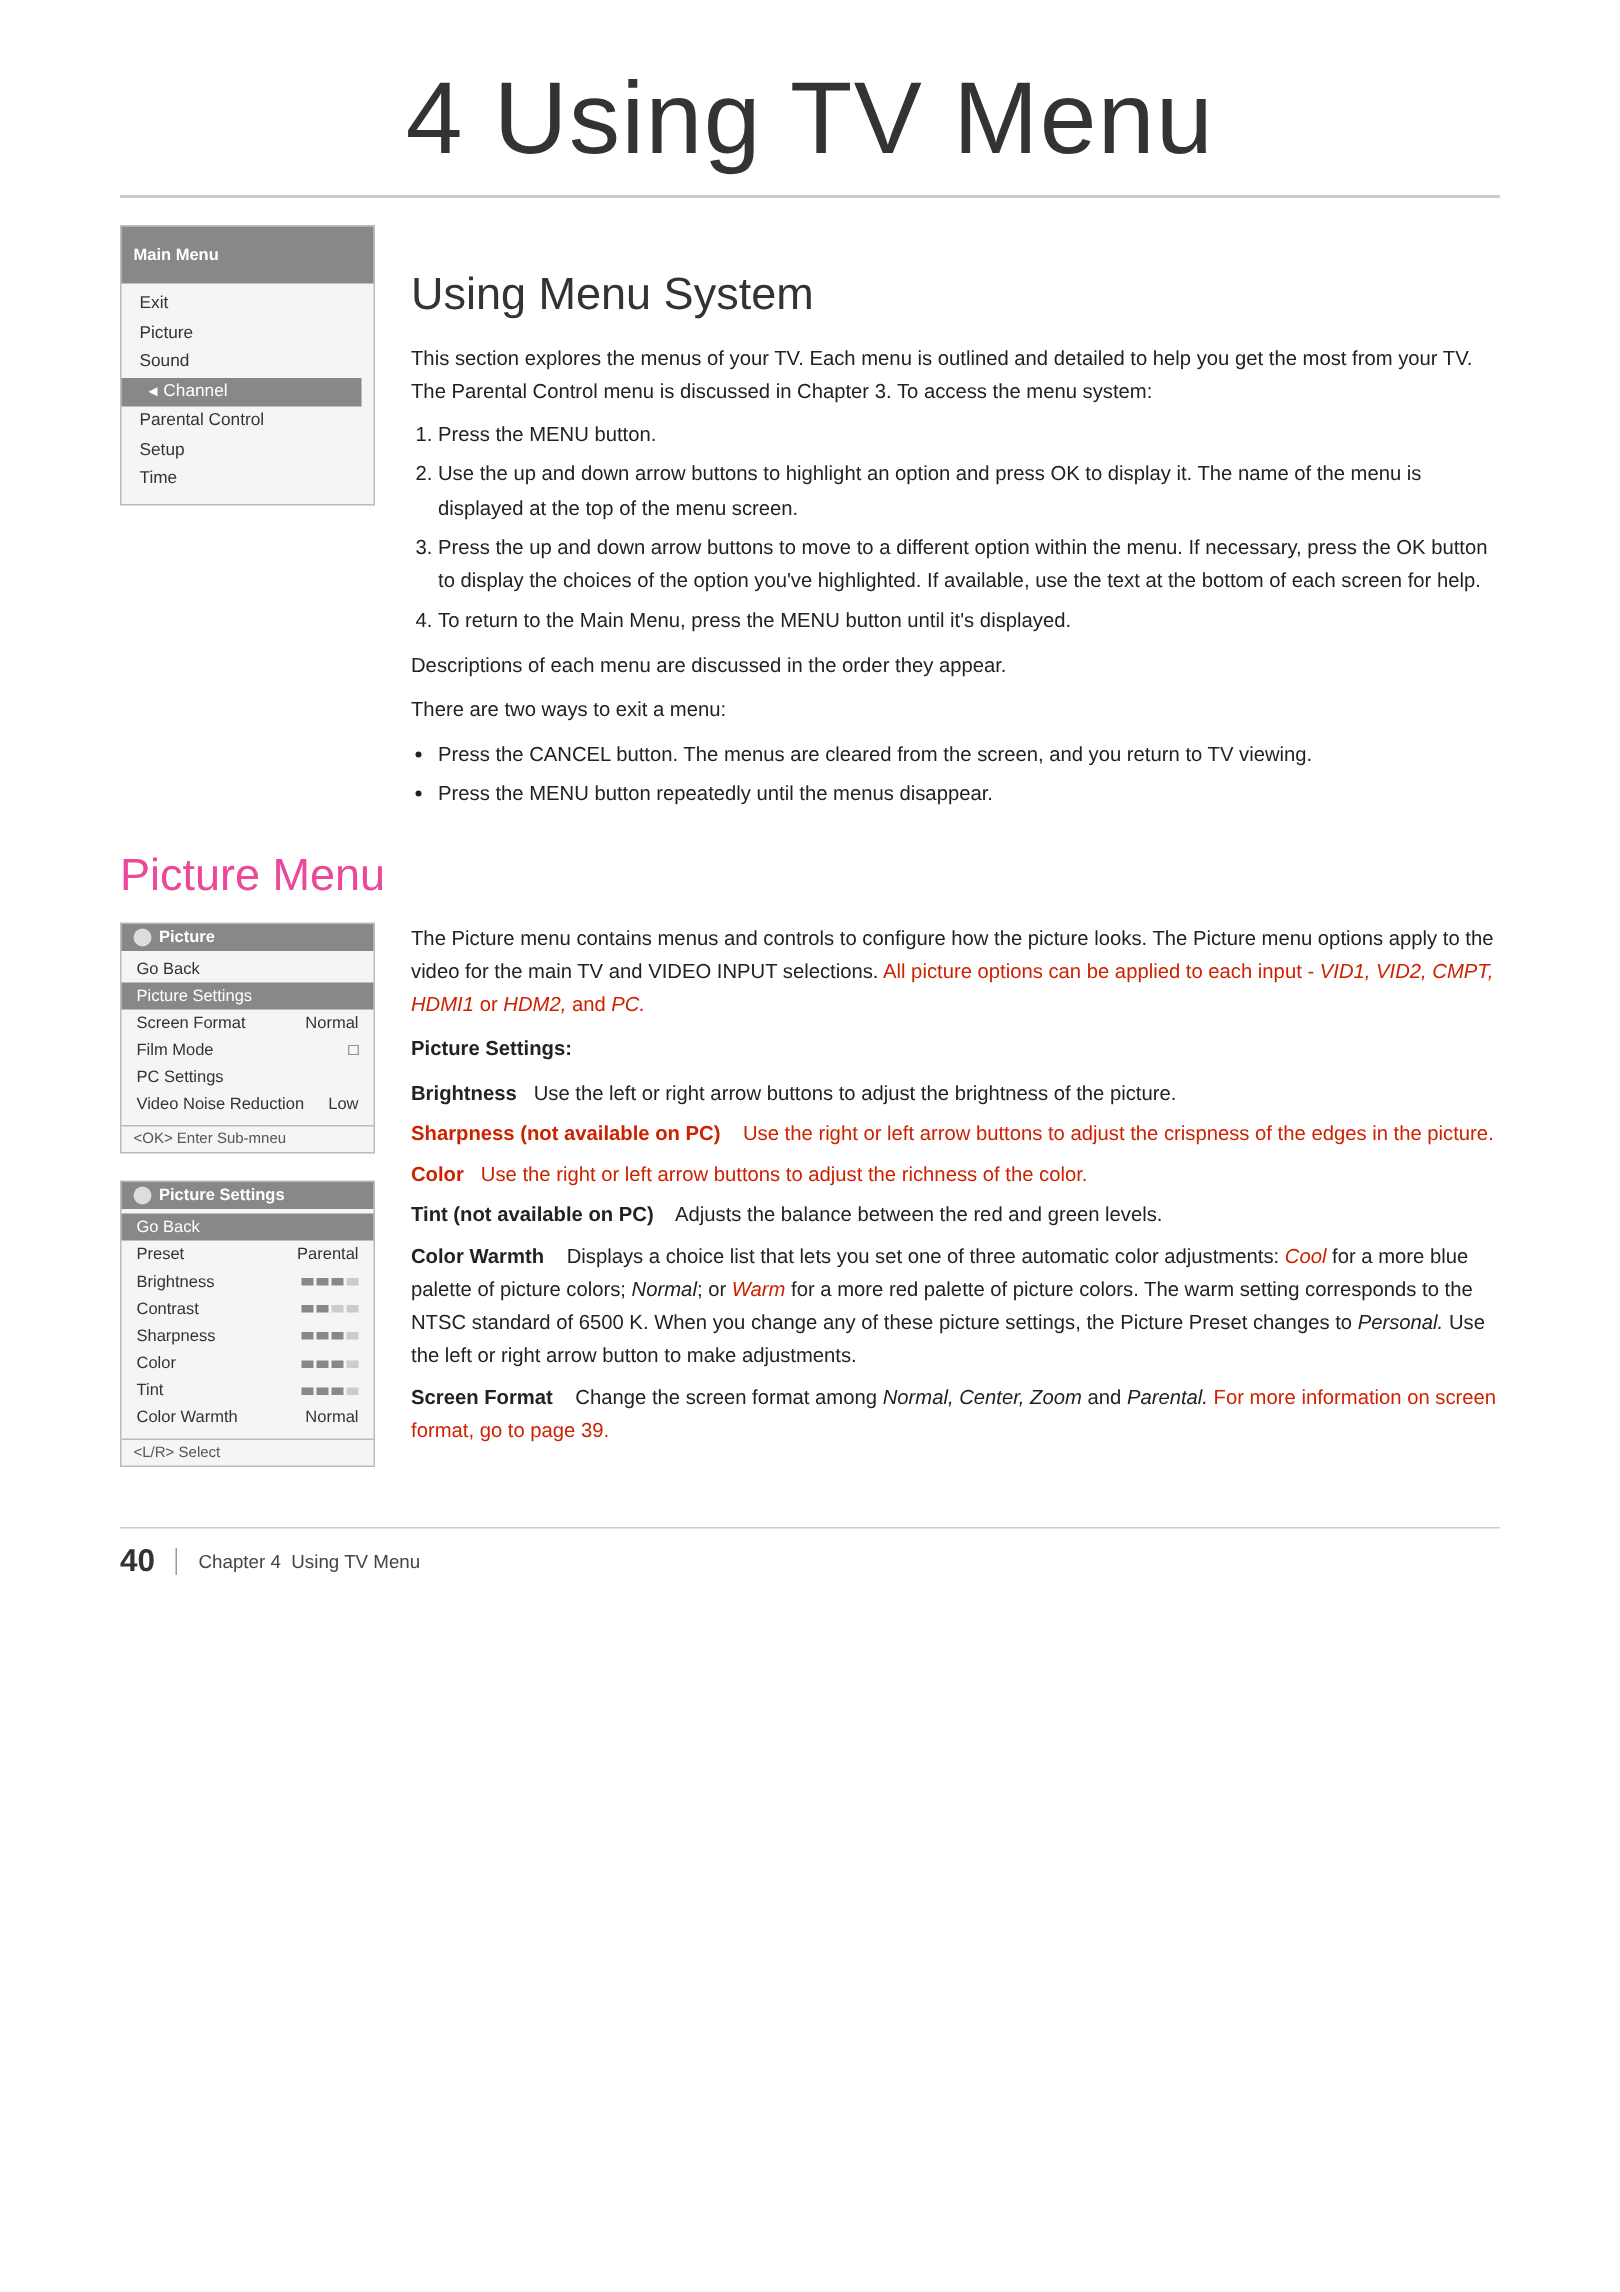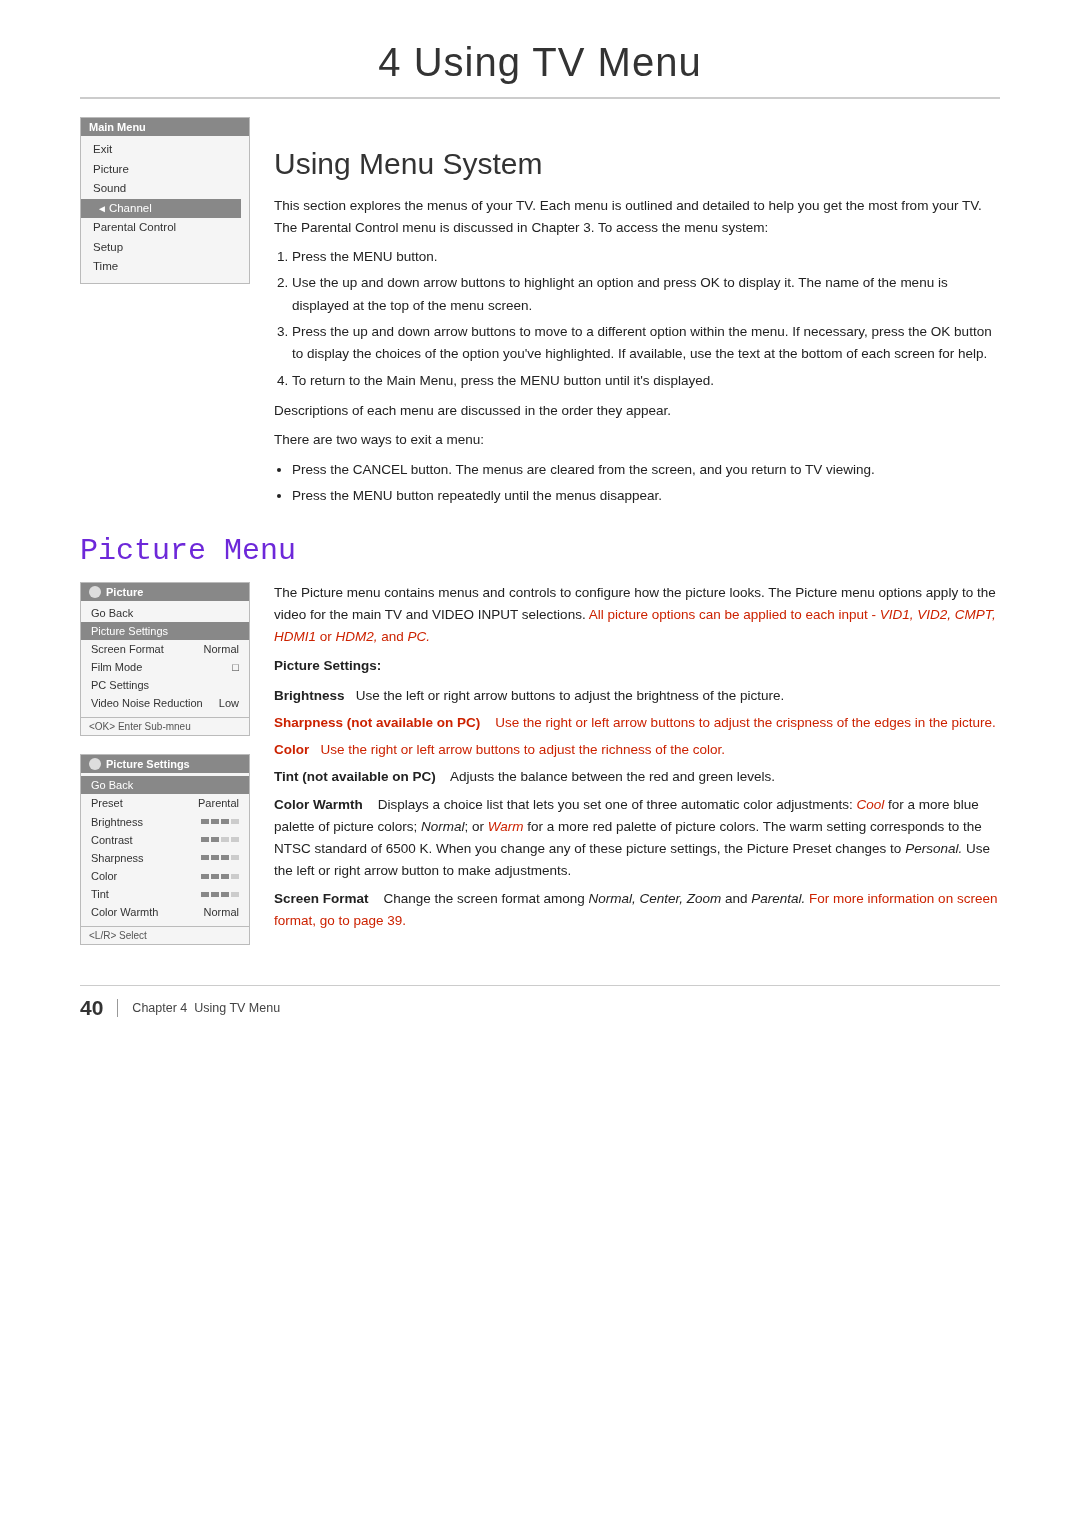--- a/index.html
+++ b/index.html
@@ -7,21 +7,21 @@
       background: #fff;
       font-family: Arial, Helvetica, sans-serif;
       font-size: 13.5px;
       color: #222;
       width: 1080px;
       min-height: 1528px;
       padding: 40px 80px 60px 80px;
     }
 
     .chapter-title {
-      font-size: 40px;
+      font-size: 68px;
       font-weight: 300;
       color: #333;
       text-align: center;
       margin-bottom: 18px;
       padding-bottom: 12px;
       border-bottom: 2px solid #ccc;
       letter-spacing: 1px;
     }
 
     .section-title {
@@ -43,21 +43,21 @@
       width: 170px;
       border: 1px solid #bbb;
       background: #f5f5f5;
       font-size: 11.5px;
       color: #333;
     }
 
     .menu-box-header {
       background: #888;
       color: #fff;
-      padding: 3px 8px;
+      padding: 13px 8px;
       font-size: 11px;
       font-weight: bold;
     }
 
     .menu-box-body {
       padding: 4px 8px 6px 12px;
       line-height: 1.7;
     }
 
     .menu-box-item {
@@ -111,23 +111,22 @@
 
     .red { color: #cc2200; }
 
     .picture-section {
       margin-top: 10px;
     }
 
     .picture-section-title {
       font-size: 30px;
       font-weight: 400;
-      color: #6d28d9;
+      color: #ec4899;
       margin-bottom: 14px;
-      font-family: Liberation Mono, monospace;
     }
 
     .picture-content {
       display: flex;
       gap: 24px;
     }
 
     .sidebar-boxes {
       flex-shrink: 0;
       width: 170px;

